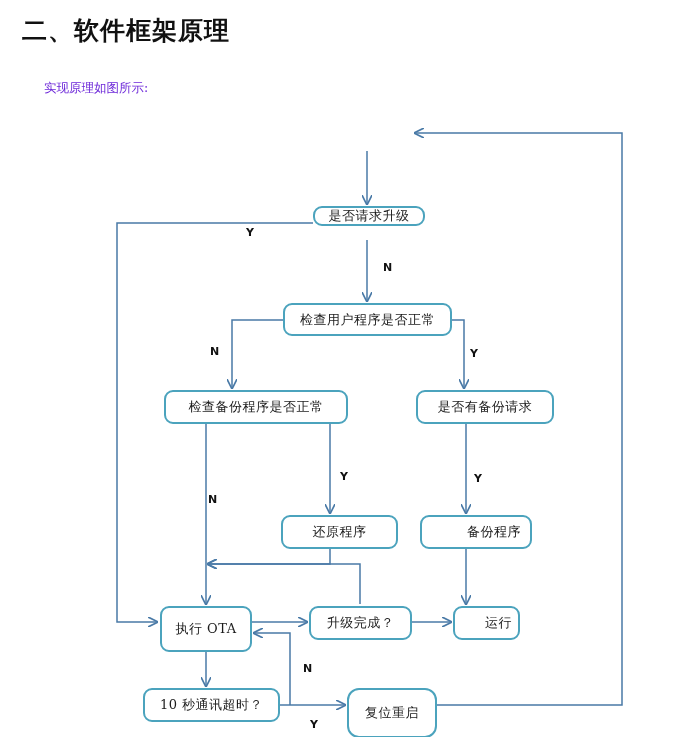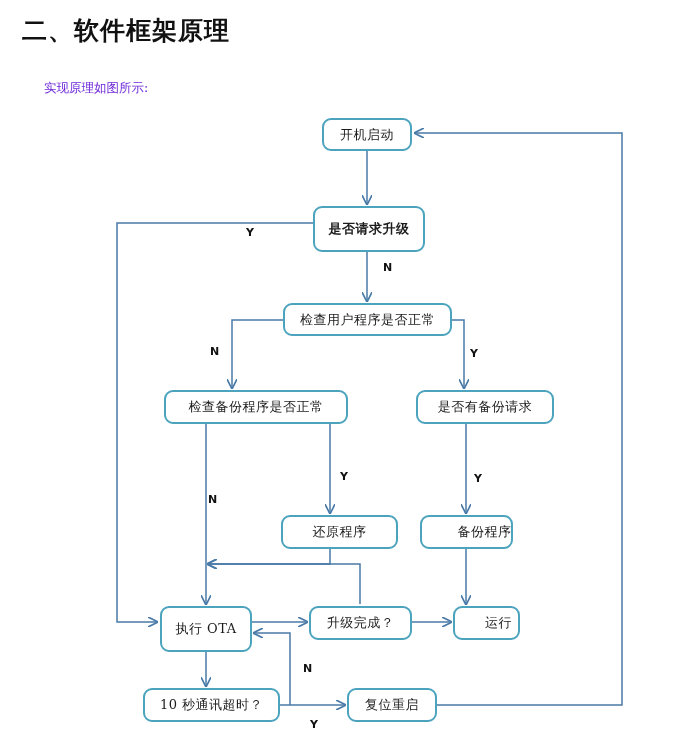--- a/index.html
+++ b/index.html
@@ -118,65 +118,62 @@
       <path d="M 206 640 L 206 686"></path>
 
       <path d="M 290 705 L 290 633 L 254 633"></path>
 
       <path d="M 280 705 L 345 705"></path>
 
       <path d="M 437 705 L 622 705 L 622 133 L 415 133"></path>
     </g>
   </svg>
 
-  <div class="node" style="left:322px; top:118px; width:90px;  height:33px;">
-    <span>开机启动</span>
-  </div>
 
-  <div class="node" style="left:313px; top:206px; width:112px; height:46px;font-weight:bold;">
+  <div class="node" style="left:313px; top:206px; width:112px; height:20px;">
     <span>是否请求升级</span>
   </div>
 
   <div class="node" style="left:283px; top:303px; width:169px; height:33px;">
     <span>检查用户程序是否正常</span>
   </div>
 
   <div class="node" style="left:164px; top:390px; width:184px; height:34px;">
     <span>检查备份程序是否正常</span>
   </div>
 
   <div class="node" style="left:392px; top:390px; width:138px; height:34px;margin-left:24px;">
     <span>是否有备份请求</span>
   </div>
 
   <div class="node" style="left:281px; top:515px; width:117px;  height:34px;">
     <span>还原程序</span>
   </div>
 
-  <div class="node" style="left:420px; top:515px; width:93px;  height:34px;padding-left:36px;">
+  <div class="node" style="left:420px; top:515px; width:112px;  height:34px;padding-left:36px;">
     <span>备份程序</span>
   </div>
 
   <div class="node" style="left:160px; top:606px; width:92px;  height:46px;">
     <span>执行 OTA</span>
   </div>
 
   <div class="node" style="left:309px; top:606px; width:103px; height:34px;">
     <span>升级完成？</span>
   </div>
 
   <div class="node" style="left:453px; top:606px; width:67px;  height:34px;padding-left:24px;">
     <span>运行</span>
   </div>
 
   <div class="node" style="left:143px; top:688px; width:137px; height:34px;">
     <span>10 秒通讯超时？</span>
   </div>
 
-  <div class="node" style="left:347px; top:688px; width:90px;  height:34px;">
+  <div class="node" style="left:347px; top:688px; width:90px;  height:50px;border-radius:12px;">
     <span>复位重启</span>
   </div>
 
   <div class="edge-label" style="left:246px; top:226px;">Y</div>
   <div class="edge-label" style="left:383px; top:261px;">N</div>
   <div class="edge-label" style="left:210px; top:345px;">N</div>
   <div class="edge-label" style="left:470px; top:347px;">Y</div>
   <div class="edge-label" style="left:340px; top:470px;">Y</div>
   <div class="edge-label" style="left:208px; top:493px;">N</div>
   <div class="edge-label" style="left:474px; top:472px;">Y</div>

